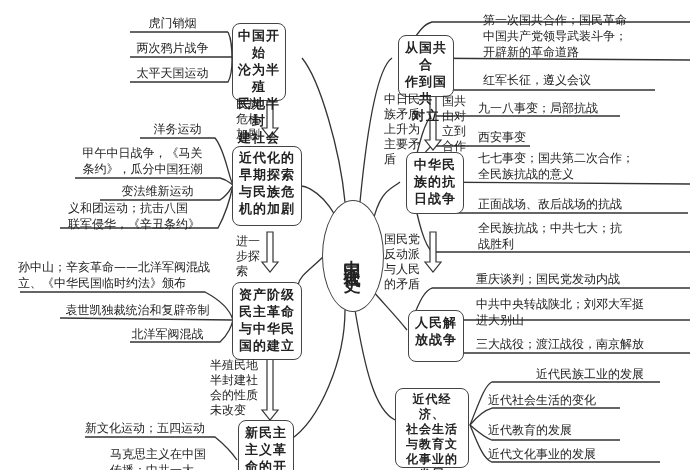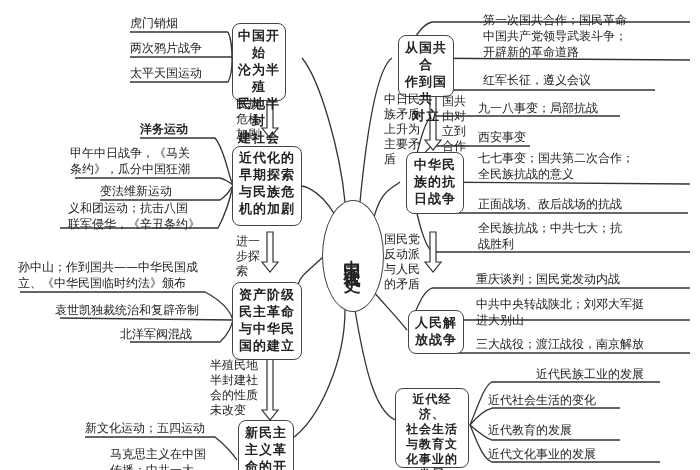--- a/index.html
+++ b/index.html
@@ -3,21 +3,21 @@
 <meta charset="utf-8">
 <style>
   html, body { margin:0; padding:0; background:#fff; }
   body { width:700px; height:470px; position:relative; overflow:hidden;
          font-family:"DejaVu Sans","Liberation Sans",sans-serif; color:#222; }
   svg.lines { position:absolute; left:0; top:0; width:700px; height:470px; }
   .box { position:absolute; border:1.5px solid #444; border-radius:8px; background:#fff;
          font-size:13px; font-weight:bold; line-height:17px; text-align:center;
          padding:3px 4px; box-sizing:border-box; letter-spacing:1px; white-space:pre-line; }
   .leaf { position:absolute; font-size:12px; line-height:16px; white-space:pre-line; color:#222; }
-  .leaf.r { text-align:left; }
+  .leaf.r { text-align:center; }
   .note { position:absolute; font-size:12px; line-height:15px; white-space:pre-line; color:#222; }
   .center { position:absolute; left:322px; top:200px; width:60px; height:110px;
             border:1.5px solid #444; border-radius:50%; background:#fff;
             display:flex; align-items:center; justify-content:center; }
   .center span { writing-mode:vertical-rl; font-size:17px; font-weight:bold; letter-spacing:4px; }
 </style>
 </head>
 <body>
 
 <svg class="lines" viewBox="0 0 700 470">
@@ -93,28 +93,28 @@
 与中华民
 国的建立</div>
 <div class="box" style="left:238px;top:420px;width:56px;height:60px;">新民主
 主义革
 命的开</div>
 
 <div class="leaf r" style="left:130px;top:15px;width:85px;">虎门销烟</div>
 <div class="leaf r" style="left:130px;top:40px;width:85px;">两次鸦片战争</div>
 <div class="leaf r" style="left:130px;top:65px;width:85px;">太平天国运动</div>
 
-<div class="leaf r" style="left:140px;top:121px;width:75px;font-weight:bold;">洋务运动</div>
+<div class="leaf r" style="left:140px;top:121px;width:75px;">洋务运动</div>
 <div class="leaf r" style="left:70px;top:146px;width:145px;font-family:Liberation Mono, monospace;">甲午中日战争，《马关
 条约》，瓜分中国狂潮</div>
 <div class="leaf r" style="left:100px;top:183px;width:115px;">变法维新运动</div>
 <div class="leaf" style="left:68px;top:200px;width:150px;">义和团运动；抗击八国
 联军侵华，《辛丑条约》</div>
 
-<div class="leaf" style="left:18px;top:259px;width:210px;">孙中山；作到国共——中华民国成
+<div class="leaf" style="left:18px;top:259px;width:210px;">孙中山；辛亥革命——北洋军阀混战
 立、《中华民国临时约法》颁布</div>
 <div class="leaf r" style="left:55px;top:302px;width:165px;">袁世凯独裁统治和复辟帝制</div>
 <div class="leaf r" style="left:120px;top:326px;width:95px;">北洋军阀混战</div>
 
 <div class="leaf" style="left:85px;top:420px;width:140px;">新文化运动；五四运动</div>
 <div class="leaf" style="left:110px;top:446px;width:120px;">马克思主义在中国
 传播；中共一大</div>
 
 <div class="note" style="left:236px;top:97px;">民族
 危机
@@ -126,21 +126,21 @@
 半封建社
 会的性质
 未改变</div>
 
 <div class="box" style="left:398px;top:35px;width:56px;height:62px;">从国共合
 作到国共
 对立</div>
 <div class="box" style="left:406px;top:152px;width:58px;height:62px;">中华民
 族的抗
 日战争</div>
-<div class="box" style="left:408px;top:310px;width:56px;height:44px;">人民解
+<div class="box" style="left:408px;top:310px;width:56px;height:52px;">人民解
 放战争</div>
 <div class="box" style="left:395px;top:388px;width:74px;height:80px;font-size:12px;line-height:15px;">近代经济、
 社会生活
 与教育文
 化事业的
 发展</div>
 
 <div class="leaf" style="left:483px;top:4px;margin-top:8px;">第一次国共合作；国民革命</div>
 <div class="leaf" style="left:483px;top:28px;">中国共产党领导武装斗争；
 开辟新的革命道路</div>

